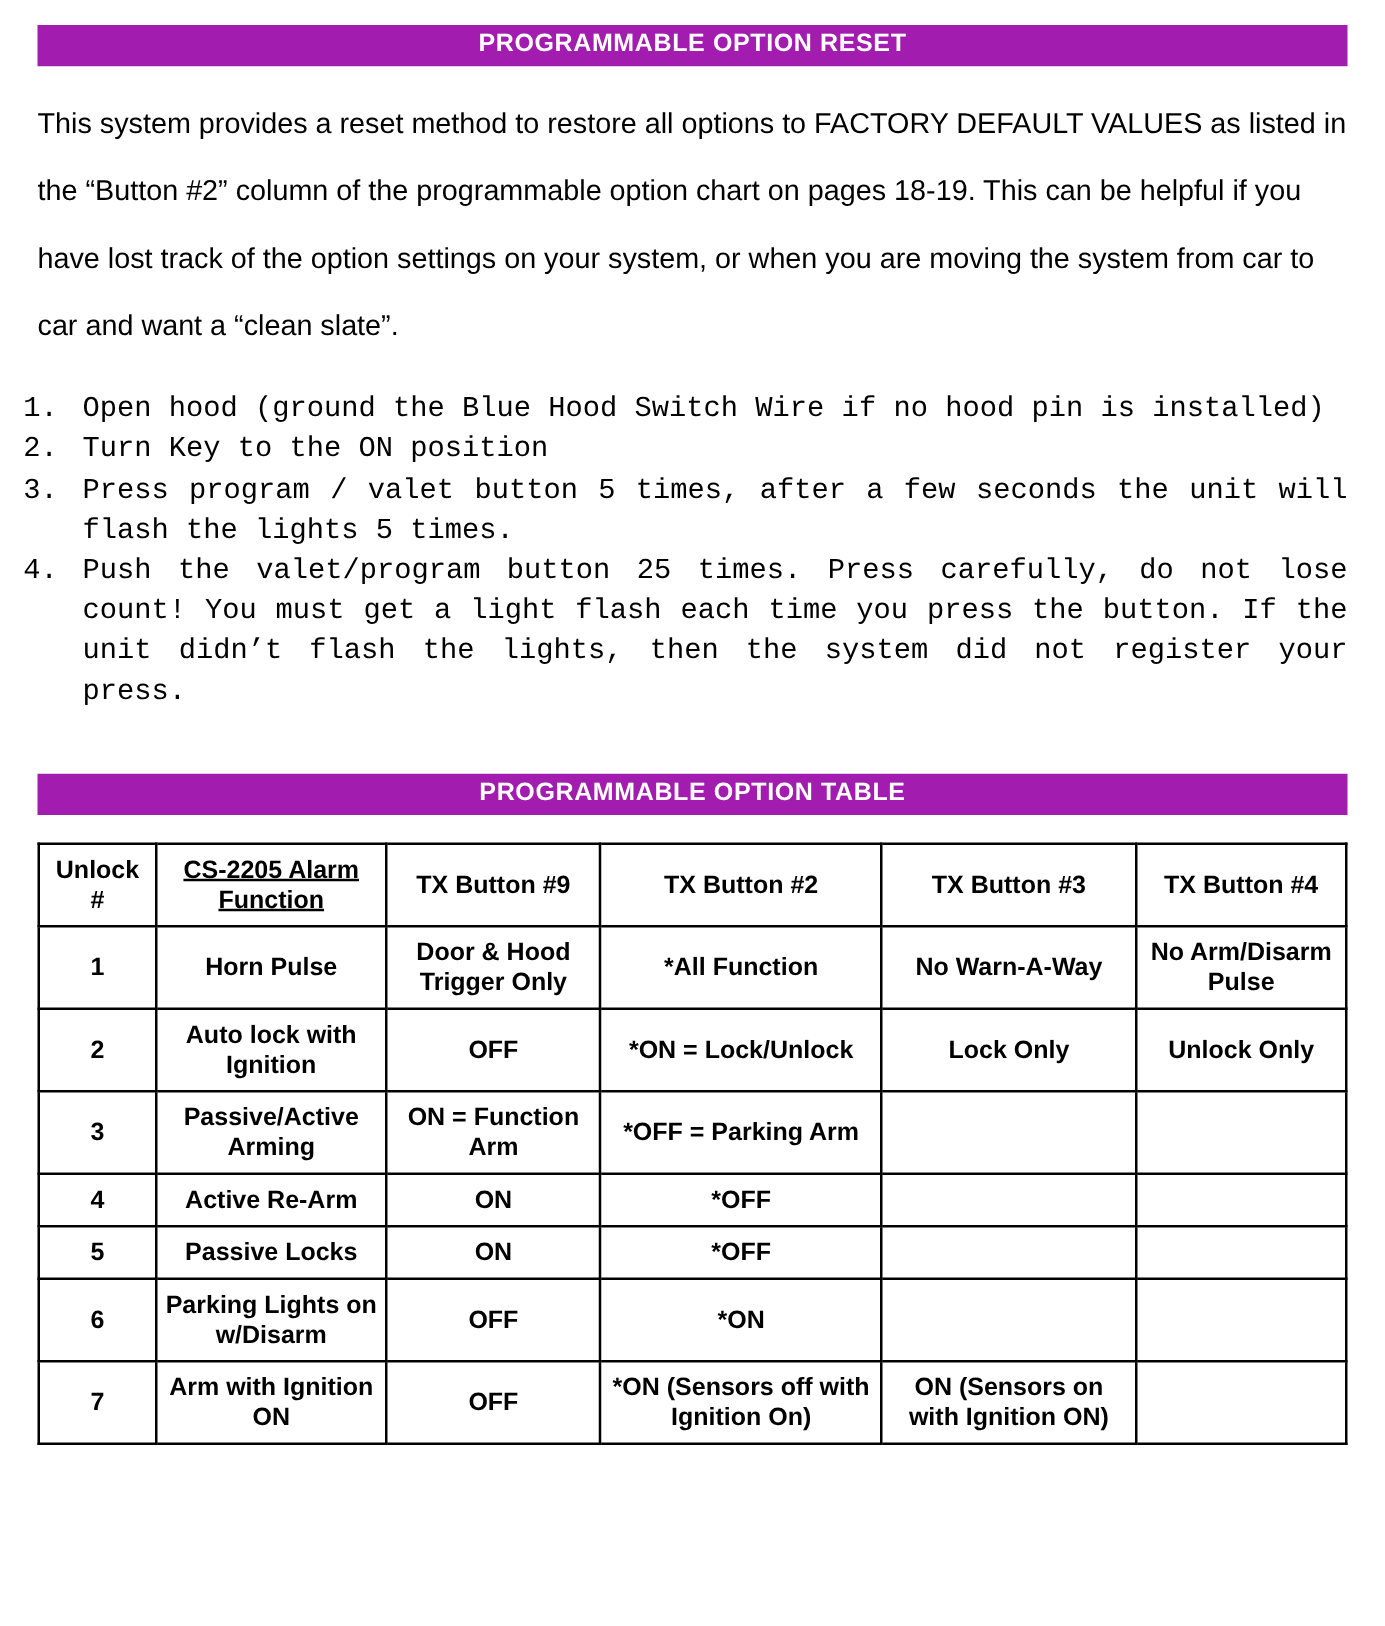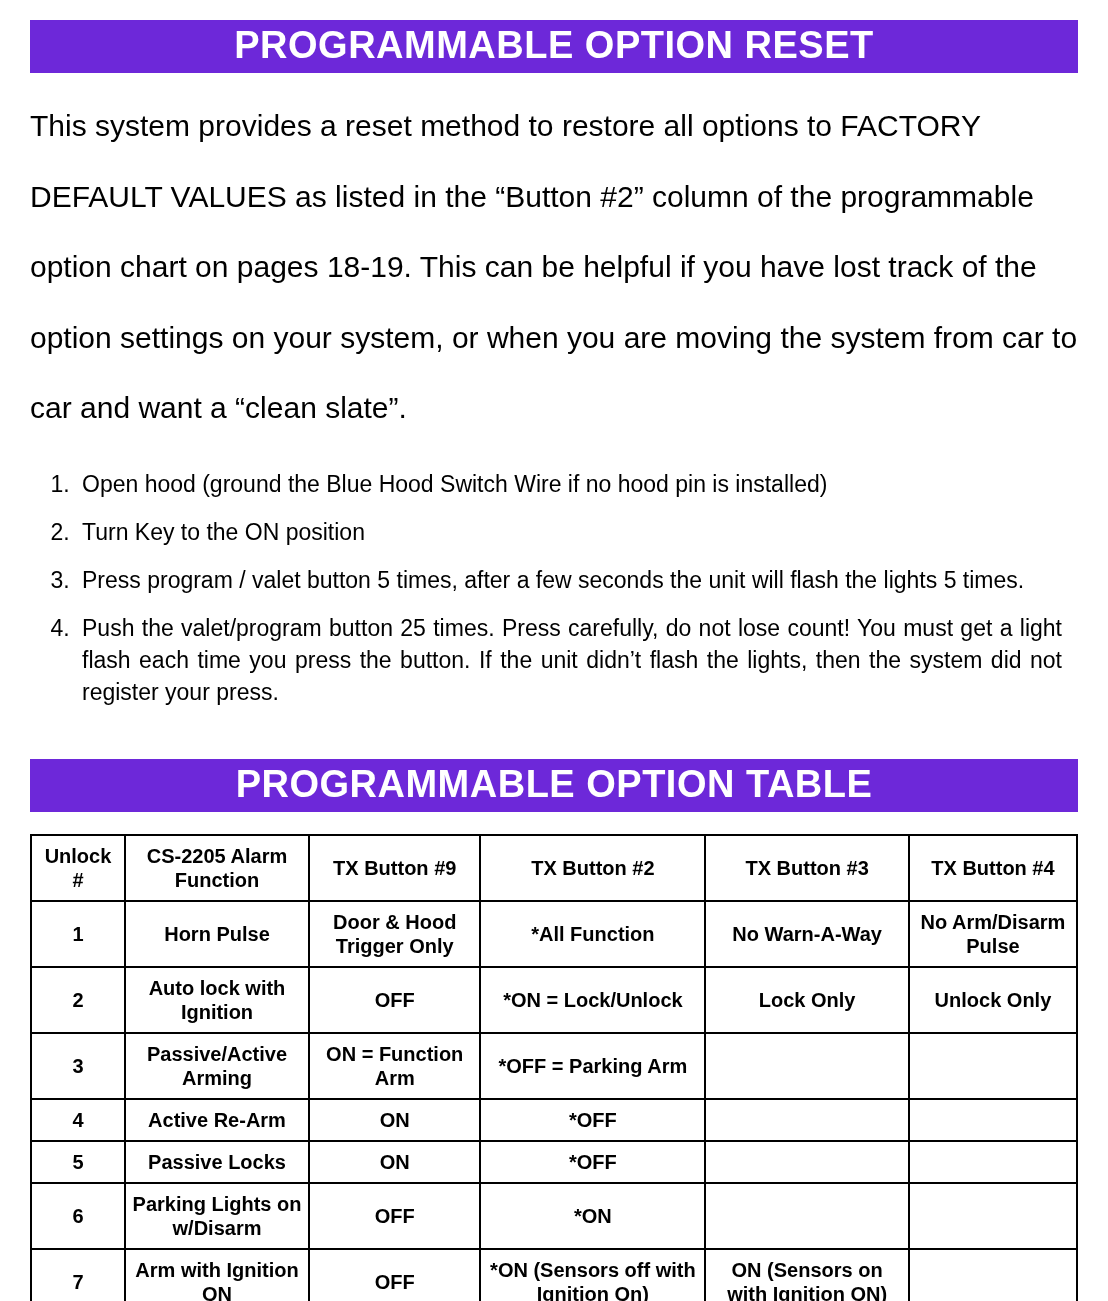--- a/index.html
+++ b/index.html
@@ -5,61 +5,62 @@
   body {
     margin: 0;
     padding: 20px 30px;
     font-family: Arial, Helvetica, sans-serif;
     font-size: 22px;
     color: #000;
     background: #fff;
     width: 1048px;
   }
   .banner {
-    background: #6d28d9;
+    background: #a21caf;
     color: #fff;
     text-align: center;
     font-weight: bold;
-    font-size: 38px;
+    font-size: 20px;
     padding: 4px 0 6px 0;
     letter-spacing: 0.5px;
   }
   .intro {
     line-height: 2.35;
     margin: 18px 0 24px 0;
-    font-size: 30px;
+    font-size: 23px;
   }
   ol.steps {
     margin: 0 0 50px 0;
     padding-left: 30px;
     font-size: 23px;
   }
   ol.steps li {
-    margin: 16px;
+    margin: 0;
     line-height: 1.4;
     text-align: justify;
     padding-left: 6px;
+    font-family: Liberation Mono, monospace;
   }
   table.option-table {
     border-collapse: collapse;
     width: 100%;
     margin-top: 22px;
   }
   table.option-table th,
   table.option-table td {
     border: 2px solid #000;
     text-align: center;
     vertical-align: middle;
     padding: 8px 6px;
     font-weight: bold;
     font-size: 20px;
     line-height: 1.2;
   }
   table.option-table .col-opt { width: 80px; }
-  table.option-table .col-func { width: 170px; }
+  table.option-table .col-func { width: 170px; text-decoration: underline; }
 </style>
 </head>
 <body>
 
 <div class="banner">PROGRAMMABLE OPTION RESET</div>
 
 <p class="intro">This system provides a reset method to restore all options to FACTORY DEFAULT VALUES as listed in the “Button #2” column of the programmable option chart on pages 18-19.  This can be helpful if you have lost track of the option settings on your system, or when you are moving the system from car to car and want a “clean slate”.</p>
 
 <ol class="steps">
   <li>Open hood (ground the Blue Hood Switch Wire if no hood pin is installed)</li>

